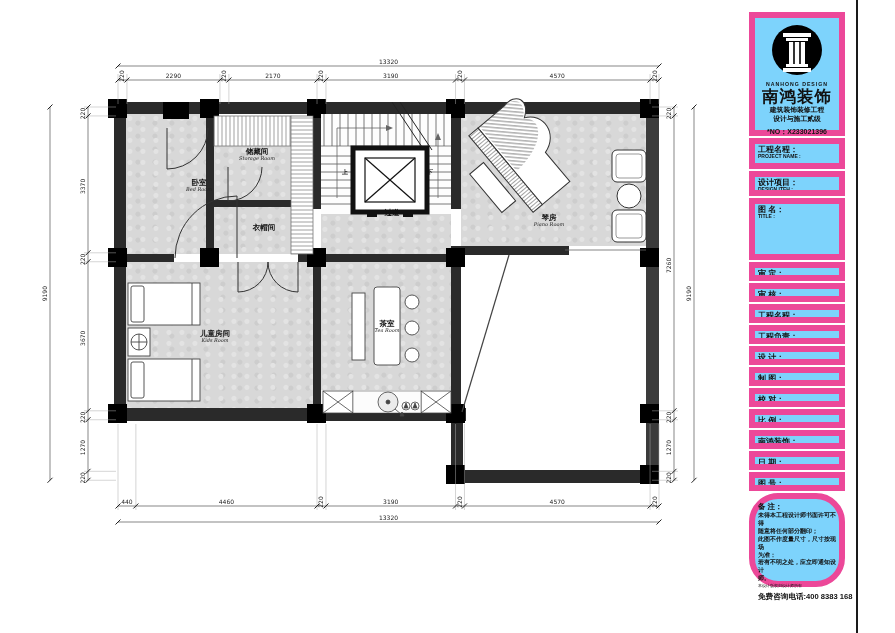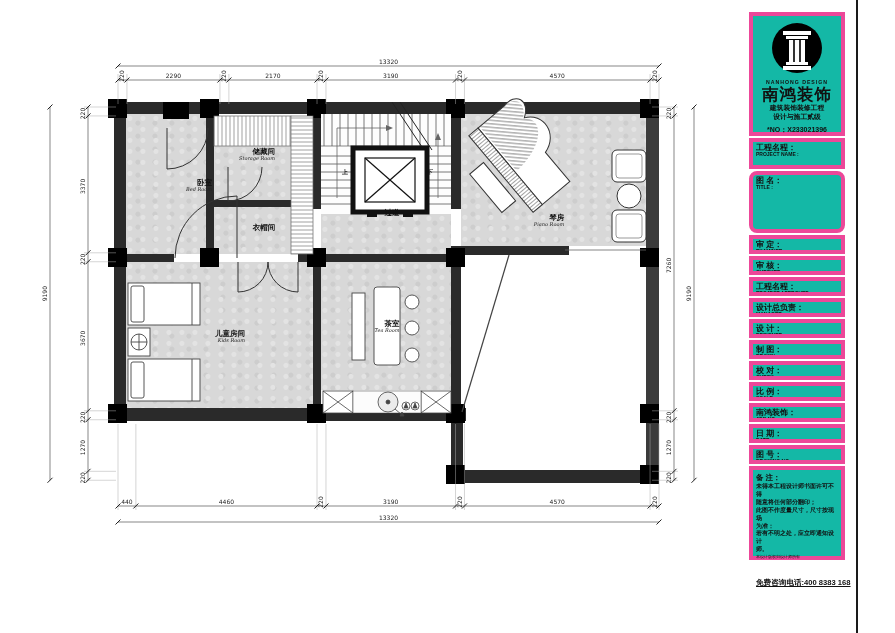--- a/index.html
+++ b/index.html
@@ -7,46 +7,46 @@
          font-family:"Liberation Sans",sans-serif;color:#111;}
   
   .fill{position:absolute;background:#d8d8d8;
         background-image:radial-gradient(circle at 30% 40%, #e3e3e3 0 2px, transparent 3px),
                          radial-gradient(circle at 70% 70%, #cdcdcd 0 2px, transparent 3px);
         background-size:13px 11px,17px 13px;}
   .fill.lt{background-color:#f7f7f7;background-image:none;}
   .wall{position:absolute;background:#2a2a2a;}
   .col{position:absolute;width:19px;height:19px;background:#000;}
   .stub{position:absolute;background:#000;}
-  .rlabel{position:absolute;transform:translate(-50%,-50%);text-align:right;line-height:1.1;white-space:nowrap;}
+  .rlabel{position:absolute;transform:translate(-50%,-50%);text-align:center;line-height:1.1;white-space:nowrap;}
   .rlabel .cn{font-size:7.5px;font-weight:bold;color:#111;display:block;}
   .rlabel .en{font-size:5px;font-style:italic;font-family:"DejaVu Serif",serif;color:#222;display:block;}
   .plan-title{position:absolute;left:368px;top:576px;transform:translate(-50%,-50%);
               font-size:21px;font-weight:bold;letter-spacing:7px;color:#0d0d0d;white-space:nowrap;}
   .overlay{position:absolute;left:0;top:0;pointer-events:none;}
   .sheet-line{position:absolute;left:856px;top:0;width:2px;height:633px;background:#1a1a1a;}
   
   .tb{position:absolute;left:749px;top:12px;width:96px;}
-  .tb-box{box-sizing:border-box;width:100%;border:4px solid #ec4899;background:#14b8a6;margin-bottom:2px;}
+  .tb-box{box-sizing:border-box;width:100%;border:6px solid #ec4899;background:#7dd3fc;margin-bottom:2px;}
   .tb-logo{height:124px;text-align:center;padding-top:5px;}
   .tb-logo .cap{font-size:5.2px;letter-spacing:1px;font-weight:bold;}
   .tb-logo .brand{font-size:16.5px;font-weight:bold;letter-spacing:1px;line-height:1.15;}
   .tb-logo .sub{font-size:6.8px;font-weight:bold;line-height:1.3;}
   .tb-logo .lic{font-size:7px;font-weight:bold;margin-top:3px;}
   .tb-field{height:19px;padding:1.5px 3px;overflow:hidden;}
   .tb-field .cn{font-size:8px;font-weight:bold;line-height:1.1;white-space:nowrap;}
   .tb-field .en{font-size:5px;font-weight:bold;letter-spacing:0;line-height:1.1;white-space:nowrap;}
   .f-name{height:31px;}
   .f-item{height:25px;}
-  .f-title{height:62px;border-radius:8px;}
-  .tb-notes{height:94px;padding:3px 3px;position:relative;}
+  .f-title{height:62px;}
+  .tb-notes{height:94px;padding:3px 3px;position:relative;border-radius:29px;}
   .tb-notes .nt{font-size:7.5px;font-weight:bold;}
   .tb-notes .nl{font-size:6px;font-weight:bold;line-height:1.32;}
   .tb-notes .fp{font-size:4px;line-height:1.4;}
-  .tb-notes .ph{font-size:7.6px;font-weight:bold;margin-top:18px;white-space:nowrap;text-decoration:underline;}
+  .tb-notes .ph{font-size:7.6px;font-weight:bold;margin-top:3px;white-space:nowrap;}
 </style>
 </head>
 <body>
 
 <div class="sheet">
 
   <div class="fill" style="left:126px;top:114px;width:82px;height:140px;"></div>
   <div class="fill" style="left:214px;top:146px;width:99px;height:108px;"></div>
   <div class="fill" style="left:321px;top:214px;width:130px;height:40px;"></div>
   <div class="fill" style="left:461px;top:114px;width:185px;height:132px;"></div>
@@ -342,21 +342,21 @@
   <div class="rlabel" style="left:264px;top:228px;">
     <span class="cn">衣帽间</span>
   </div>
   <div class="rlabel" style="left:392px;top:213px;">
     <span class="cn">过道</span>
   </div>
   <div class="rlabel" style="left:549px;top:221px;">
     <span class="cn">琴房</span>
       <span class="en">Piano Room</span>
   </div>
-  <div class="rlabel" style="left:230px;top:337px;">
+  <div class="rlabel" style="left:215px;top:337px;">
     <span class="cn">儿童房间</span>
       <span class="en">Kids Room</span>
   </div>
   <div class="rlabel" style="left:387px;top:327px;">
     <span class="cn">茶室</span>
       <span class="en">Tea Room</span>
   </div>
 
 
   <div class="sheet-line"></div>
@@ -377,38 +377,42 @@
       <div class="brand">南鸿装饰</div>
       <div class="sub">建筑装饰装修工程</div>
       <div class="sub">设计与施工贰级</div>
       <div class="lic">*NO：X233021396</div>
     </div>
 
     <div class="tb-box tb-field f-name">
       <div class="cn">工程名程：</div>
         <div class="en">PROJECT NAME :</div>
     </div>
+    <div class="tb-box tb-field f-item">
+      <div class="cn">设计项目：</div>
+        <div class="en">DESIGN ITEH :</div>
+    </div>
     <div class="tb-box tb-field f-title">
       <div class="cn">图 名：</div>
         <div class="en">TITLE :</div>
     </div>
     <div class="tb-box tb-field">
       <div class="cn">审 定：</div>
         <div class="en">EXAMINER :</div>
     </div>
     <div class="tb-box tb-field">
       <div class="cn">审 核：</div>
         <div class="en">CHECKED :</div>
     </div>
     <div class="tb-box tb-field">
       <div class="cn">工程名程：</div>
         <div class="en">PROJECT APPROVED :</div>
     </div>
     <div class="tb-box tb-field">
-      <div class="cn">设计总负责：</div>
+      <div class="cn">工程负责：</div>
         <div class="en">MANAGER :</div>
     </div>
     <div class="tb-box tb-field">
       <div class="cn">设 计：</div>
         <div class="en">DESIGNER :</div>
     </div>
     <div class="tb-box tb-field">
       <div class="cn">制 图：</div>
         <div class="en">DRAWN :</div>
     </div>

